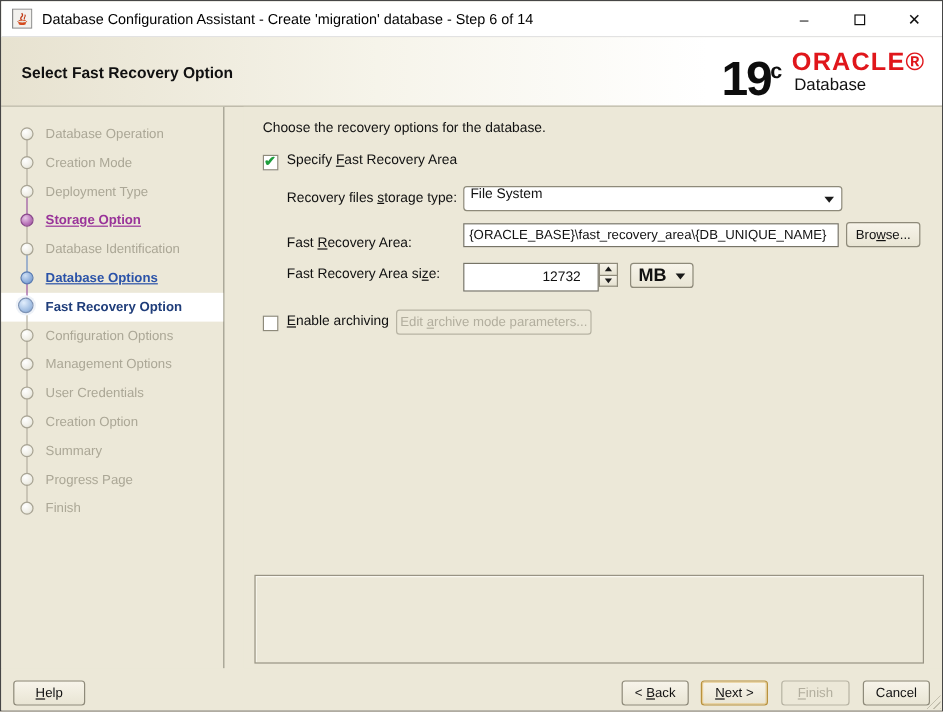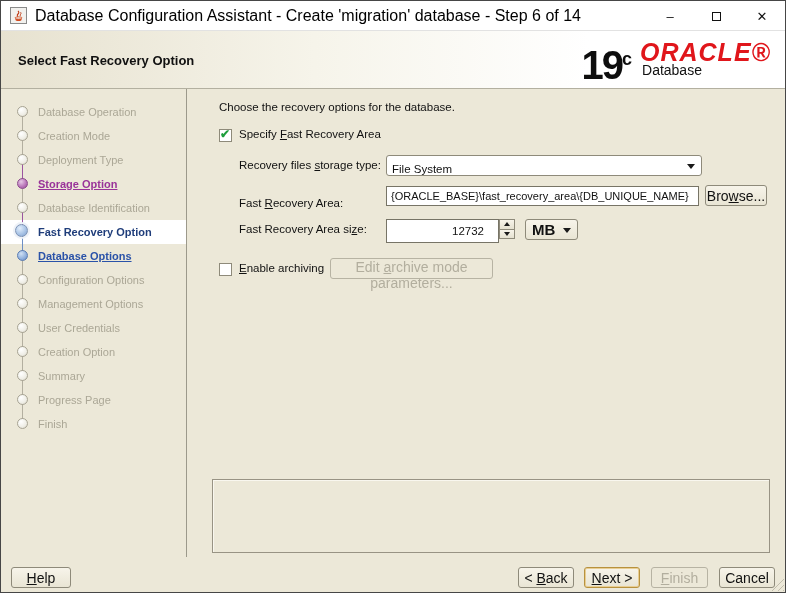--- a/index.html
+++ b/index.html
@@ -7,37 +7,37 @@
   .window {
     position:relative; width:786px; height:593px; background:#ece8d8;
     border:1px solid #464646; overflow:hidden;
   }
   
   .titlebar {
     position:absolute; left:0; top:0; width:100%; height:30px; background:#ffffff;
     display:flex; align-items:center; border-bottom:1px solid #e2e2e2;
   }
   .titlebar .appicon { width:17px; height:17px; margin:0 8px 0 9px; flex:0 0 auto; }
-  .titlebar .title { font-size:16px; color:#000; white-space:nowrap; }
+  .titlebar .title { font-size:12px; color:#000; white-space:nowrap; }
   .win-controls { position:absolute; right:0; top:0; height:30px; display:flex; }
   .win-btn { width:46px; height:30px; display:flex; align-items:center; justify-content:center;
     font-size:13px; color:#111; cursor:default; }
   .win-btn .maxbox { width:9px; height:9px; border:1px solid #111; display:block; }
   
   .header {
     position:absolute; left:0; top:30px; width:100%; height:58px;
     background:linear-gradient(90deg,#e7e2d0 0%, #f6f4ea 40%, #ffffff 75%);
     border-bottom:1px solid #b3b0a0;
   }
   .page-title { position:absolute; left:17px; top:22px; font-size:13px; font-weight:bold; color:#111; }
   .brand { position:absolute; right:14px; top:6px; display:flex; align-items:flex-start; }
   .brand .ver { font-size:40px; font-weight:bold; color:#0d0d0d; line-height:44px; letter-spacing:-2px; }
   .brand .ver sup { font-size:18px; font-weight:bold; vertical-align:super; letter-spacing:0; }
   .brand .stack { margin-left:8px; padding-top:5px; }
-  .brand .oracle { font-size:25px; font-weight:bold; letter-spacing:1px; line-height:20px;font-style:italic; }
+  .brand .oracle { font-size:21px; font-weight:bold; letter-spacing:1px; line-height:20px; }
   .brand .product { font-size:14px; color:#111; line-height:16px; padding-left:2px; }
   
   .body { position:absolute; left:0; top:88px; width:100%; height:468px; }
   .sidebar {
     position:absolute; left:0; top:0; width:186px; height:100%;
     background:#ece8d8; border-right:1px solid #9c998b;
   }
   .steps { list-style:none; margin-top:11px; }
   .step { position:relative; height:24px; line-height:24px; font-size:11px; }
   .step .connector { position:absolute; left:21px; top:-12px; width:1px; height:24px; z-index:0; }
@@ -69,28 +69,28 @@
     content:"\2714"; position:absolute; left:0px; top:-3px; font-size:12px; color:#1e9e3c; font-weight:bold;
   }
   .cb-label { position:absolute; font-size:11.5px; color:#111; }
   
   .text-input {
     position:absolute; height:20px; border:1px solid #777466; background:#fff;
     font-family:"Liberation Sans", sans-serif; font-size:11px; color:#111; padding:0 4px;
   }
   .combo-white {
     position:absolute; height:21px; background:#fff; border:1px solid #8e8a7a; border-radius:3px;
-    font-size:11.5px; color:#111; display:flex; align-items:flex-end; padding-left:5px; cursor:default;
+    font-size:11.5px; color:#111; display:flex; align-items:flex-start; padding-left:5px; cursor:default;
   }
   .combo-arrow { position:absolute; right:6px; top:8px; width:0; height:0;
     border-left:4px solid transparent; border-right:4px solid transparent; border-top:5px solid #1a1a1a; }
   .btn {
     position:absolute; height:21px; background:linear-gradient(#f7f4ea,#e9e5d4);
     border:1px solid #8e8a7a; border-radius:3px; font-family:"Liberation Sans", sans-serif;
-    font-size:14px; color:#111; text-align:center; cursor:default;
+    font-size:11px; color:#111; text-align:center; cursor:default;
   }
   .btn.disabled { color:#b2ae9e; border-color:#b7b3a3; background:#ece8d8; }
   .btn.default { border-color:#b8923e; box-shadow:inset 0 0 0 1px #e8cd92; }
   
   .spinner-field { position:absolute; height:24px; border:1px solid #777466; background:#fff;
     font-family:"Liberation Sans", sans-serif; font-size:11.5px; color:#111; text-align:right; padding-right:14px; }
   .spin-col { position:absolute; width:16px; height:20px; display:flex; flex-direction:column; }
   .spin-btn { flex:1; background:linear-gradient(#f7f4ea,#e5e1d0); border:1px solid #8e8a7a;
     display:flex; align-items:center; justify-content:center; }
   .spin-btn + .spin-btn { border-top:none; }
@@ -168,29 +168,29 @@
           <li class="step visited">
             <span class="connector" style="background: rgb(154, 85, 160);"></span>
             <span class="bullet"></span>
             <span class="step-label" style="color: rgb(153, 51, 153);">Storage Option</span>
           </li>
           <li class="step future">
             <span class="connector" style="background: rgb(179, 175, 160);"></span>
             <span class="bullet"></span>
             <span class="step-label" style="color: rgb(171, 167, 150);">Database Identification</span>
           </li>
+          <li class="step link">
+            <span class="connector" style="background: rgb(109, 143, 196);"></span>
+            <span class="bullet"></span>
+            <span class="step-label" style="color: rgb(42, 82, 168);">Database Options</span>
+          </li>
           <li class="step current">
             <span class="connector" style="background: rgb(154, 85, 160);"></span>
             <span class="bullet"></span>
             <span class="step-label" style="color: rgb(31, 61, 122);">Fast Recovery Option</span>
-          </li>
-          <li class="step link">
-            <span class="connector" style="background: rgb(109, 143, 196);"></span>
-            <span class="bullet"></span>
-            <span class="step-label" style="color: rgb(42, 82, 168);">Database Options</span>
           </li>
           <li class="step future">
             <span class="connector" style="background: rgb(179, 175, 160);"></span>
             <span class="bullet"></span>
             <span class="step-label" style="color: rgb(171, 167, 150);">Configuration Options</span>
           </li>
           <li class="step future">
             <span class="connector" style="background: rgb(179, 175, 160);"></span>
             <span class="bullet"></span>
             <span class="step-label" style="color: rgb(171, 167, 150);">Management Options</span>

